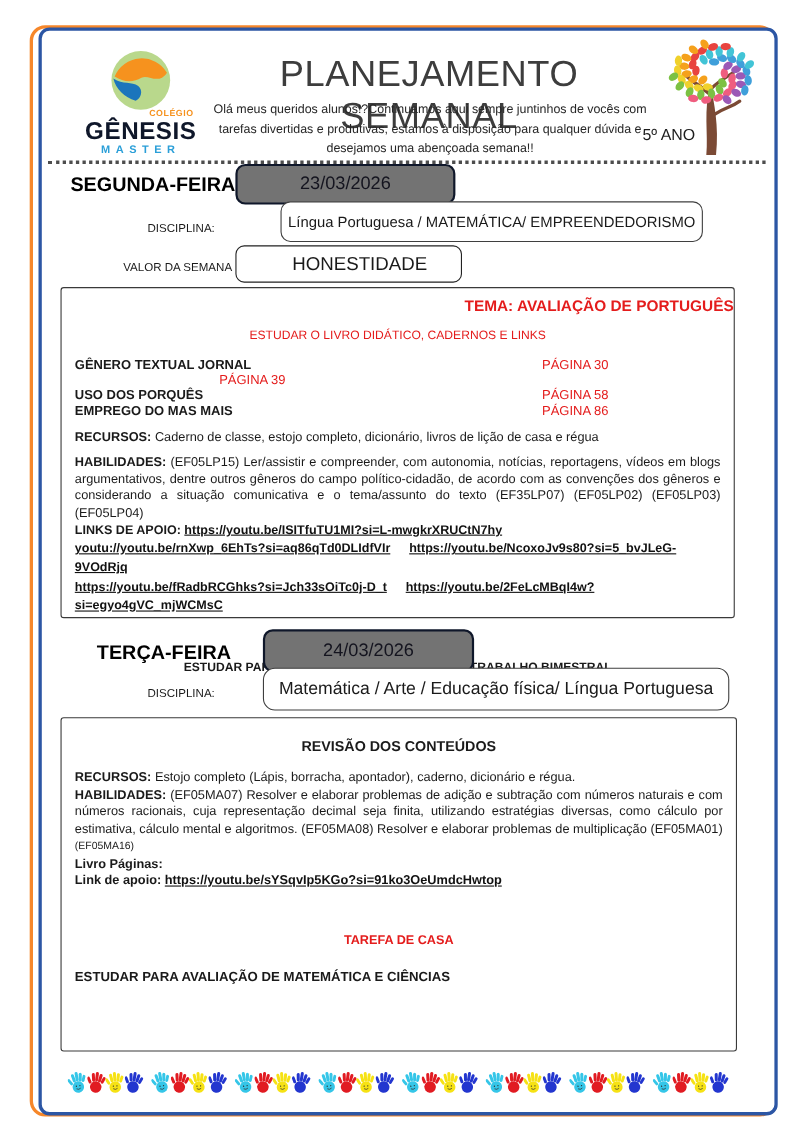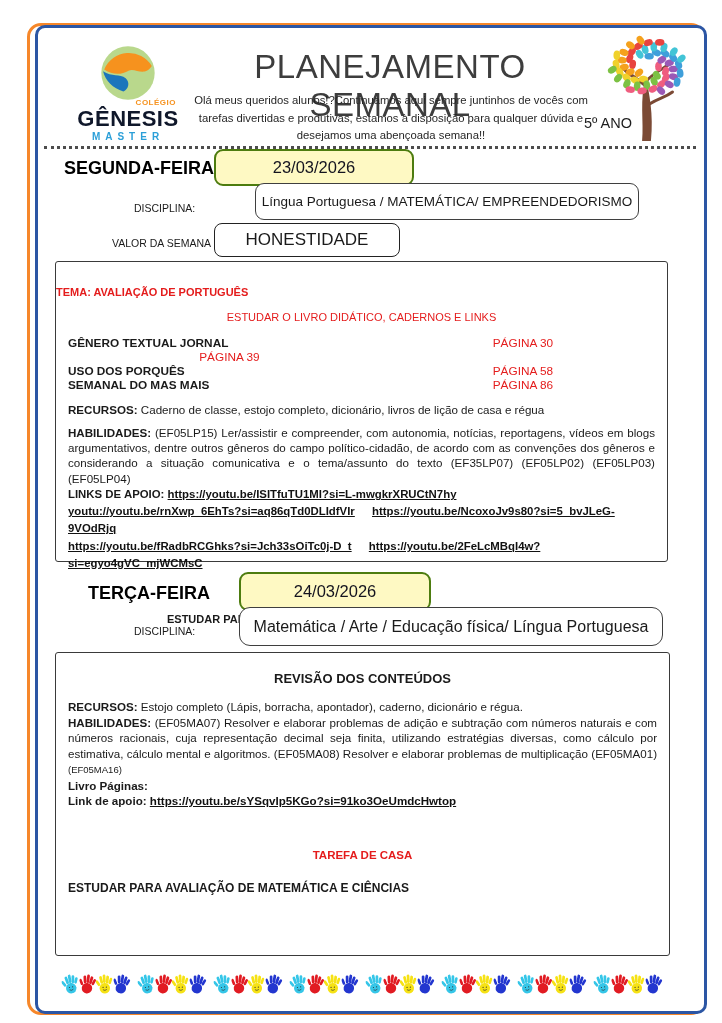--- a/index.html
+++ b/index.html
@@ -20,29 +20,29 @@
   .logo-master{color:#2b9fd8;font-size:10px;font-weight:bold;letter-spacing:5px;margin-top:2px;}
   .main-title{position:absolute;left:188px;top:48px;width:404px;text-align:center;
     font-size:33px;font-weight:400;color:#3d3d3d;letter-spacing:.5px;}
   .subtitle{position:absolute;left:190px;top:92px;width:402px;text-align:center;
     font-size:11.3px;line-height:1.55;color:#262626;}
   .year-label{position:absolute;left:584px;top:115px;font-size:14.5px;color:#1d1d1d;}
   .tree{position:absolute;left:596px;top:34px;width:102px;height:112px;}
   .dotted-sep{position:absolute;left:44px;top:146px;width:652px;height:0;border-top:3px dotted #4d4d4d;}
   
   .day-label{position:absolute;font-size:18px;font-weight:bold;color:#000;}
-  .date-box{position:absolute;background:#fef9c3;border:2px solid #4d7c0f;border-radius:9px;
+  .date-box{position:absolute;background:#737373;border:2px solid #0f172a;border-radius:9px;
     display:flex;align-items:center;justify-content:center;font-size:16.5px;color:#14141f;}
   .small-label{position:absolute;font-size:10.5px;color:#1a1a1a;}
   .white-box{position:absolute;background:#fff;border:1.6px solid #3f3f3f;border-radius:9px;
     display:flex;align-items:center;justify-content:center;white-space:nowrap;}
   
   .content-box{position:absolute;background:#fff;border:1.6px solid #3a3a3a;border-radius:3px;box-sizing:border-box;}
   .red{color:#e41c1c;}
-  .tema{margin-top:24px;text-align:left;font-weight:bold;font-size:11px;}
+  .tema{margin-top:8px;text-align:right;font-weight:bold;font-size:14px;}
   .subtema{margin-top:13px;text-align:center;font-size:11px;font-weight:500;}
   .topics{margin-top:13px;}
   .topic-row{display:grid;grid-template-columns:55% 45%;padding:0 12px;font-weight:bold;font-size:11.8px;line-height:1.2;}
   .topic-page{text-align:center;font-weight:normal;}
   .doc-line{margin-top:10px;padding:0 12px;font-size:11.6px;}
   .para{margin-top:9px;padding:0 12px;font-size:11.6px;text-align:justify;line-height:1.33;}
   .links-block{padding:0 12px;font-size:11.4px;font-weight:bold;line-height:1.5;}
   .doc-link{color:#111;text-decoration:underline;cursor:pointer;}
   .link-gap{display:inline-block;width:14px;}
   .tarefa-title{margin-top:15px;text-align:center;font-weight:bold;font-size:11.5px;}
@@ -137,39 +137,39 @@
     </g>
 </svg>
 
 <div class="dotted-sep"></div>
 
 <div class="day-label" style="left:64px;top:158px;">SEGUNDA-FEIRA</div>
 <div class="date-box" style="left:214px;top:149px;width:196px;height:33px;">23/03/2026</div>
 <div class="small-label" style="left:134px;top:202px;">DISCIPLINA:</div>
 <div class="white-box" style="left:255px;top:183px;width:382px;height:35px;font-size:13.5px;">Língua Portuguesa / MATEMÁTICA/ EMPREENDEDORISMO</div>
 <div class="small-label" style="left:112px;top:237px;">VALOR DA SEMANA</div>
-<div class="white-box" style="left:214px;top:223px;width:184px;height:32px;font-size:17px;border-radius:8px;border-color:#222;">HONESTIDADE</div>
+<div class="white-box" style="left:214px;top:223px;width:184px;height:32px;font-size:17px;border-radius:8px;border-color:#222;padding-left:20px;">HONESTIDADE</div>
 
 <div class="content-box" style="left:55px;top:261px;width:613px;height:301px;">
   <div class="tema red">TEMA: AVALIAÇÃO  DE PORTUGUÊS</div>
   <div class="subtema red">ESTUDAR O LIVRO DIDÁTICO, CADERNOS E LINKS</div>
   <div class="topics">
     <div class="topic-row">
       <span>GÊNERO  TEXTUAL  JORNAL</span>
       <span class="topic-page red">PÁGINA  30</span>
     </div>
     <div class="topic-row">
       <span class="topic-page red">PÁGINA  39</span>
     </div>
     <div class="topic-row">
       <span>USO DOS PORQUÊS</span>
       <span class="topic-page red">PÁGINA  58</span>
     </div>
     <div class="topic-row">
-      <span>SEMANAL  DO MAS MAIS</span>
+      <span>EMPREGO  DO MAS MAIS</span>
       <span class="topic-page red">PÁGINA  86</span>
     </div>
   </div>
   <div class="doc-line">
     <b>RECURSOS:</b>
     <span>Caderno de classe, estojo completo, dicionário, livros de lição de casa e régua</span>
   </div>
   <div class="para">
     <b>HABILIDADES:</b>
     <span>(EF05LP15) Ler/assistir e compreender, com autonomia, notícias, reportagens, vídeos em blogs argumentativos, dentre outros gêneros do campo político-cidadão, de acordo com as convenções dos gêneros e considerando a situação comunicativa e o tema/assunto do texto (EF35LP07) (EF05LP02) (EF05LP03) (EF05LP04)</span>

